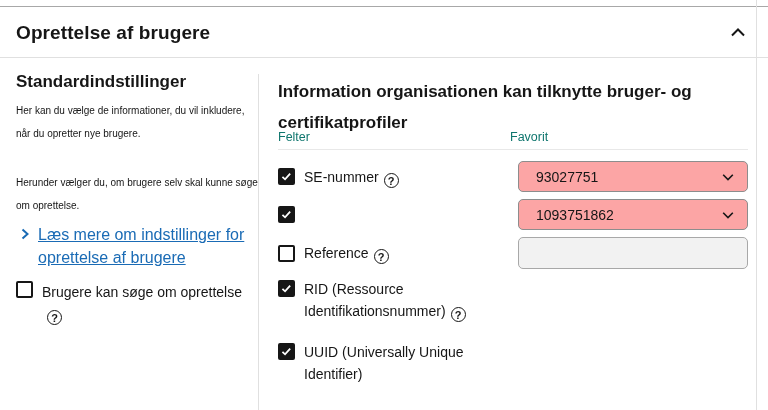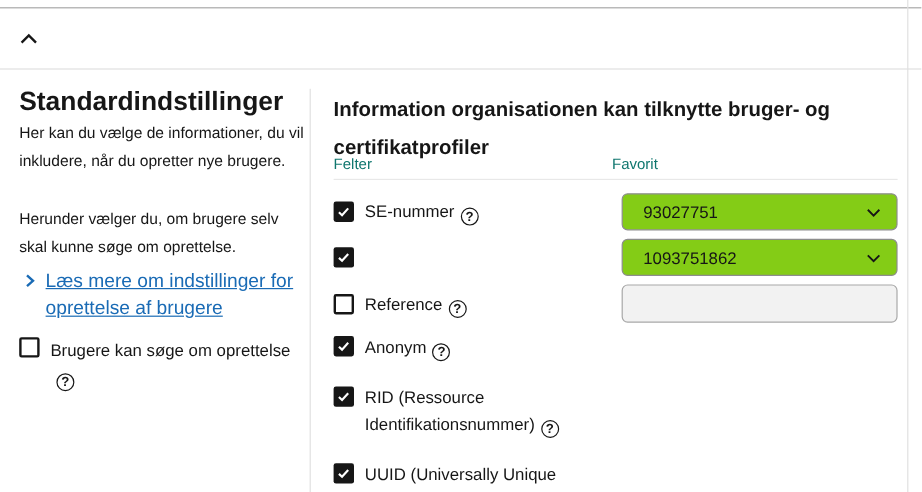--- a/index.html
+++ b/index.html
@@ -15,22 +15,22 @@
   
   .acc-header { position: absolute; left: 16px; top: 18px; width: 736px; height: 30px;
     display: flex; align-items: center; justify-content: space-between; cursor: pointer; }
   .acc-title { font-size: 19px; font-weight: bold; letter-spacing: 0.1px; }
   .acc-chevron { width: 16px; height: 16px; margin-right: 6px; }
   .header-divider { position: absolute; left: 0; top: 57px; width: 768px; height: 1px; background: #e0e0e0; }
   .col-divider { position: absolute; left: 258px; top: 74px; width: 1px; height: 336px; background: #e0e0e0; }
 
   
   .left-col { position: absolute; left: 16px; top: 72px; width: 242px; }
-  .left-heading { font-size: 22px; font-weight: bold; }
-  .para { position: absolute; width: 242px; font-size: 13px; line-height: 23px; }
+  .left-heading { font-size: 17px; font-weight: bold; }
+  .para { position: absolute; width: 242px; font-size: 10px; line-height: 23px; }
   .p1 { top: 27px; }
   .p2 { top: 99px; }
   .link-row { position: absolute; top: 151px; display: flex; align-items: flex-start; cursor: pointer; }
   .link-chevron { width: 12px; height: 12px; margin: 5px 7px 0 3px; flex: none; }
   .link-text { font-size: 16px; line-height: 23px; color: #1a6bb5; text-decoration: underline; width: 212px; }
   .left-check-row { position: absolute; top: 209px; display: flex; align-items: flex-start; }
 
   
   .cb { width: 17px; height: 17px; border-radius: 2px; flex: none; display: inline-flex;
     align-items: center; justify-content: center; cursor: pointer; }
@@ -51,34 +51,35 @@
   .label-favorit { position: absolute; left: 232px; }
   .table-divider { position: absolute; top: 75px; width: 470px; height: 1px; background: #e8e8e8; }
   .rows { position: absolute; top: 87px; width: 470px; }
   .frow { display: flex; align-items: center; margin-bottom: 7px; min-height: 31px; }
   .frow.no-control { min-height: 0; padding: 2px 0 10px 0; align-items: flex-start; }
   .frow .labelwrap { width: 240px; display: flex; align-items: center; }
   .frow.no-control .labelwrap { align-items: flex-start; }
   .frow.no-control .cb { margin-top: 2px; }
   .wrap-label { width: 205px; }
 
-  .select { width: 230px; height: 31px; border: 1px solid #8d8d8d; border-radius: 5px; background: #84cc16;
+  .select { width: 230px; height: 31px; border: 1px solid #8d8d8d; border-radius: 5px; background: #fca5a5;
     display: flex; align-items: center; justify-content: space-between; padding: 0 12px 0 17px;
     font-size: 14px; cursor: pointer; }
   .select svg { width: 14px; height: 14px; }
   .input-disabled { width: 230px; height: 32px; border: 1px solid #a8a8a8; border-radius: 5px;
     background: #f2f2f2; }
 </style>
 </head>
 <body>
 
 <div class="top-border"></div>
 <div class="right-edge"></div>
 
 <div class="acc-header">
+  <div class="acc-title">Oprettelse af brugere</div>
   <svg class="acc-chevron" viewBox="0 0 16 16">
     <polyline points="2,10.5 8,4.5 14,10.5" fill="none" stroke="#161616" stroke-width="2"></polyline>
   </svg>
 </div>
 <div class="header-divider"></div>
 <div class="col-divider"></div>
 
 <div class="left-col">
   <div class="left-heading">Standardindstillinger</div>
   <div class="para p1">Her kan du vælge de informationer, du vil inkludere, når du opretter nye brugere.</div>
@@ -143,30 +144,20 @@
     <div class="frow">
       <div class="labelwrap">
         <span class="cb unchecked">
           
         </span>
         <span class="row-label"><span>Reference</span><span class="help">?</span></span>
       </div>
       <div class="input-disabled"></div>
     </div>
 
-    <div class="frow no-control">
-      <div class="labelwrap">
-        <span class="cb checked">
-          <svg viewBox="0 0 16 16">
-              <path d="M3 8.5l3.2 3 6.3-7" fill="none" stroke="#fff" stroke-width="2.2"></path>
-            </svg>
-        </span>
-        <span class="row-label"><span>Anonym</span><span class="help">?</span></span>
-      </div>
-    </div>
 
     <div class="frow no-control">
       <div class="labelwrap">
         <span class="cb checked">
           <svg viewBox="0 0 16 16">
               <path d="M3 8.5l3.2 3 6.3-7" fill="none" stroke="#fff" stroke-width="2.2"></path>
             </svg>
         </span>
         <span class="row-label wrap-label"><span>RID (Ressource Identifikationsnummer)</span><span class="help">?</span></span>
       </div>

